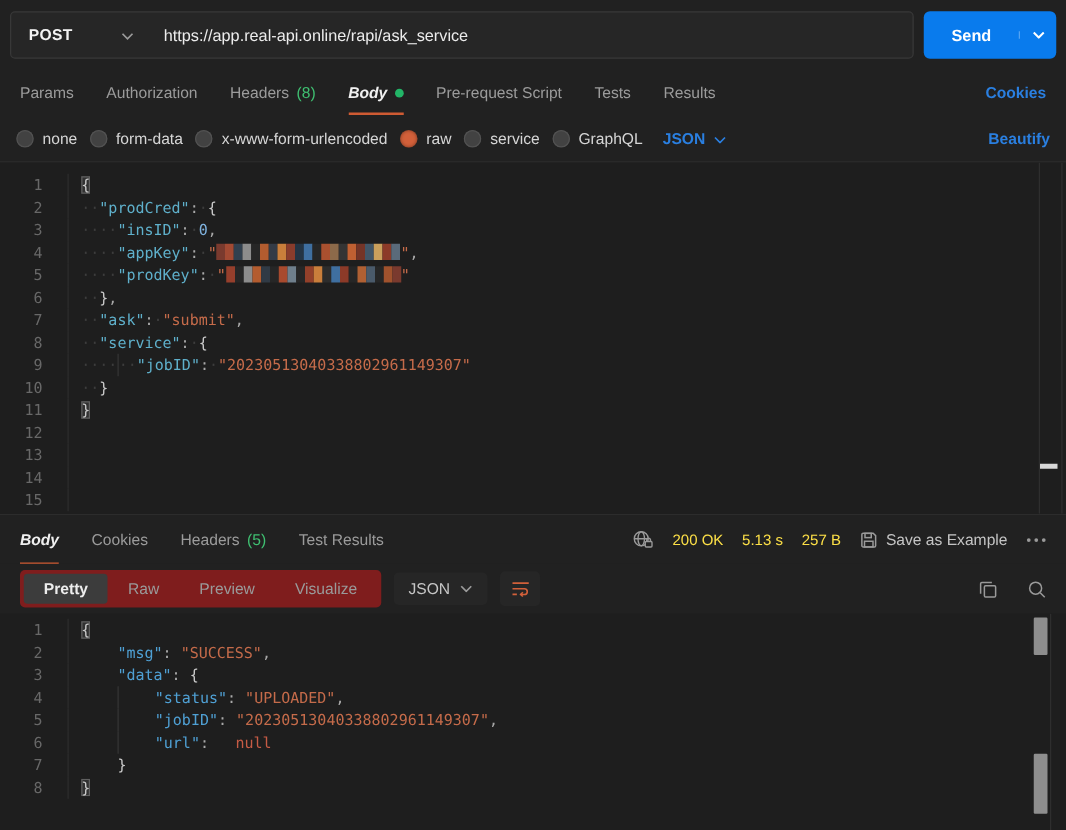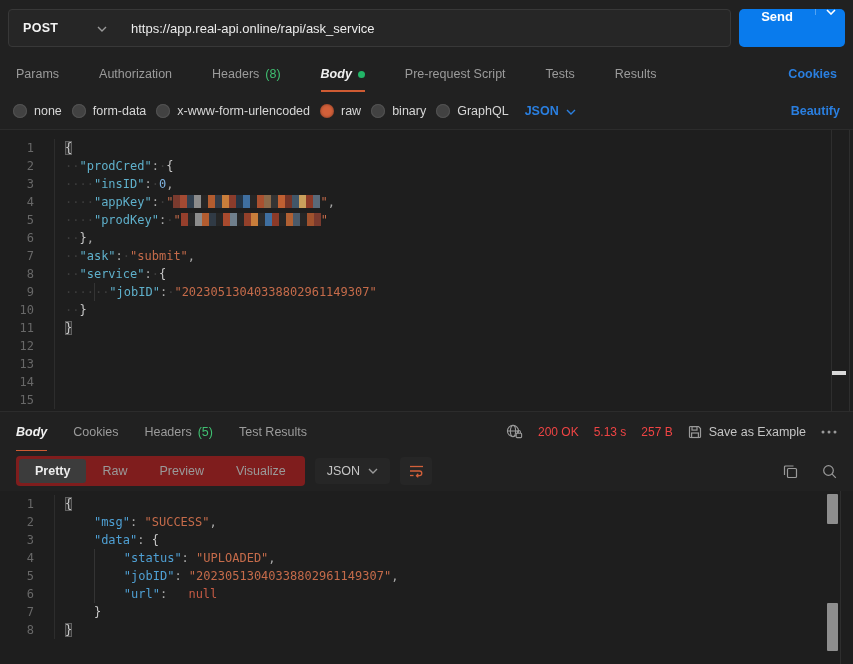--- a/index.html
+++ b/index.html
@@ -9,25 +9,25 @@
     background: #212121; color: #d0d0d0;
     font-family: "Liberation Sans", sans-serif;
     display: flex; flex-direction: column;
   }
   
   .req-bar { height: 56px; flex: 0 0 56px; display: flex; align-items: center; padding: 0 8px; gap: 8px; }
   .url-group { flex: 1; height: 38px; display: flex; align-items: stretch; background: #262626; border: 1px solid #383838; border-radius: 4px; overflow: hidden; }
   .method-select { width: 110px; display: flex; align-items: center; justify-content: space-between; padding: 0 12px 0 14px; cursor: pointer; color: #f3f3f3; font-weight: 700; font-size: 12.5px; letter-spacing: .3px; }
   .method-select .chev { color: #9a9a9a; }
   .url-input { flex: 1; background: transparent; border: 0; outline: none; color: #ececec; font-size: 13px; font-family: "Liberation Sans", sans-serif; padding: 0 12px; }
-  .send-btn { height: 38px; display: flex; align-items: flex-start; background: #097bed; border-radius: 5px; overflow: hidden; cursor: pointer; }
+  .send-btn { height: 38px; display: flex; align-items: center; background: #097bed; border-radius: 5px; overflow: hidden; cursor: pointer; }
   .send-main { padding: 0 22px; display: flex; align-items: center; color: #fff; font-weight: 700; font-size: 13px; }
   .send-caret { width: 30px; display: flex; align-items: center; justify-content: center; border-left: 1px solid rgba(255,255,255,.30); color: #fff; }
   
-  .req-tabs { height: 36px; flex: 0 0 36px; display: flex; align-items: center; padding: 0 16px; gap: 40px; font-size: 12.5px; }
+  .req-tabs { height: 36px; flex: 0 0 36px; display: flex; align-items: center; padding: 0 16px; gap: 26px; font-size: 12.5px; }
   .tab { color: #9b9b9b; cursor: pointer; height: 36px; display: flex; align-items: center; gap: 6px; border-bottom: 2px solid transparent; border-top: 2px solid transparent; }
   .tab .count { color: #3fbf71; }
   .tab.active { color: #f0f0f0; font-weight: 700; border-bottom-color: #cf5b33; font-style: italic; }
   .dot { width: 7px; height: 7px; border-radius: 50%; background: #22b567; display: inline-block; }
   .link { color: #2a7fe0; font-weight: 700; cursor: pointer; font-size: 12.5px; }
   .ml-auto { margin-left: auto; }
   
   .body-type { height: 38px; flex: 0 0 38px; display: flex; align-items: center; padding: 0 13px; gap: 10px; border-bottom: 1px solid #2c2c2c; font-size: 12.5px; }
   .radio-opt { display: flex; align-items: center; gap: 7px; cursor: pointer; color: #d6d6d6; }
   .radio { width: 14px; height: 14px; border-radius: 50%; background: #424242; box-shadow: inset 0 0 0 1px #525252; }
@@ -57,21 +57,21 @@
   .req-ruler { position: absolute; top: 0; bottom: 0; right: 3px; width: 19px; border-left: 1px solid #2e2e2e; border-right: 1px solid #2e2e2e; }
   .req-hthumb { position: absolute; right: 7px; top: 241px; width: 14px; height: 4px; background: #d8d8d8; }
   .resp-ruler { position: absolute; top: 0; bottom: 0; right: 12px; width: 1px; background: #2e2e2e; }
   .vthumb { position: absolute; right: 15px; width: 11px; background: #8e8e8e; border-radius: 1px; }
   .vthumb.t1 { top: 3px; height: 30px; }
   .vthumb.t2 { top: 112px; height: 48px; }
   
   .resp-header { height: 40px; flex: 0 0 40px; display: flex; align-items: center; padding: 0 16px; gap: 26px; border-top: 1px solid #2c2c2c; font-size: 12.5px; background: #212121; }
   .resp-header .tab { height: 40px; }
   .resp-meta { margin-left: auto; display: flex; align-items: center; gap: 15px; }
-  .green { color: #ef4444; font-size: 12px; text-align: right; }
+  .green { color: #fde047; font-size: 12px; text-align: right; }
   .icon { color: #9a9a9a; display: inline-flex; align-items: center; cursor: pointer; }
   .save-ex { display: flex; align-items: center; gap: 7px; color: #c4c4c4; cursor: pointer; }
   
   .resp-toolbar { height: 40px; flex: 0 0 40px; display: flex; align-items: center; padding: 0 16px; gap: 10px; background: #212121; }
   .seg-group { display: flex; background: #7f1d1d; border-radius: 4px; padding: 3px; }
   .seg { padding: 5px 16px; font-size: 12.5px; color: #9a9a9a; cursor: pointer; border-radius: 3px; }
   .seg.active { background: #3c3c3c; color: #ededed; font-weight: 700; }
   .json-box { display: flex; align-items: center; gap: 8px; background: #262626; border-radius: 4px; padding: 6px 12px; color: #c6c6c6; font-size: 12.5px; cursor: pointer; }
   .wrap-box { background: #262626; border-radius: 4px; width: 32px; height: 28px; display: flex; align-items: center; justify-content: center; cursor: pointer; color: #d2603a; }
   .tool-icons { margin-left: auto; display: flex; align-items: center; gap: 24px; }
@@ -142,21 +142,21 @@
     <div class="radio-opt">
         <span class="radio"></span>
         <span>x-www-form-urlencoded</span>
       </div>
     <div class="radio-opt selected">
         <span class="radio"></span>
         <span>raw</span>
       </div>
     <div class="radio-opt">
         <span class="radio"></span>
-        <span>binary</span>
+        <span>service</span>
       </div>
     <div class="radio-opt">
         <span class="radio"></span>
         <span>GraphQL</span>
       </div>
     <div class="fmt-select">
       <span>JSON</span>
       <span><svg width="10" height="6" viewBox="0 0 10 6">
             <polyline points="1,1 5,5 9,1" fill="none" stroke="currentColor" stroke-width="1.4"></polyline>
           </svg></span>

